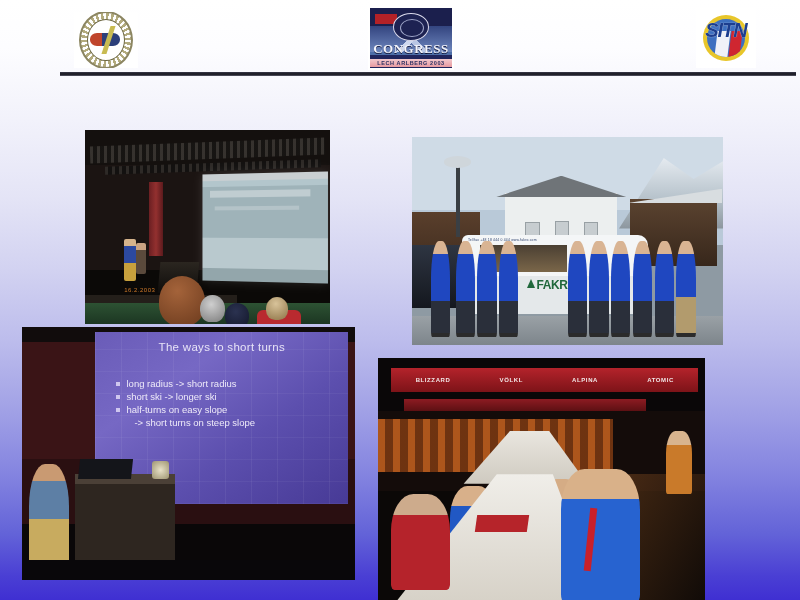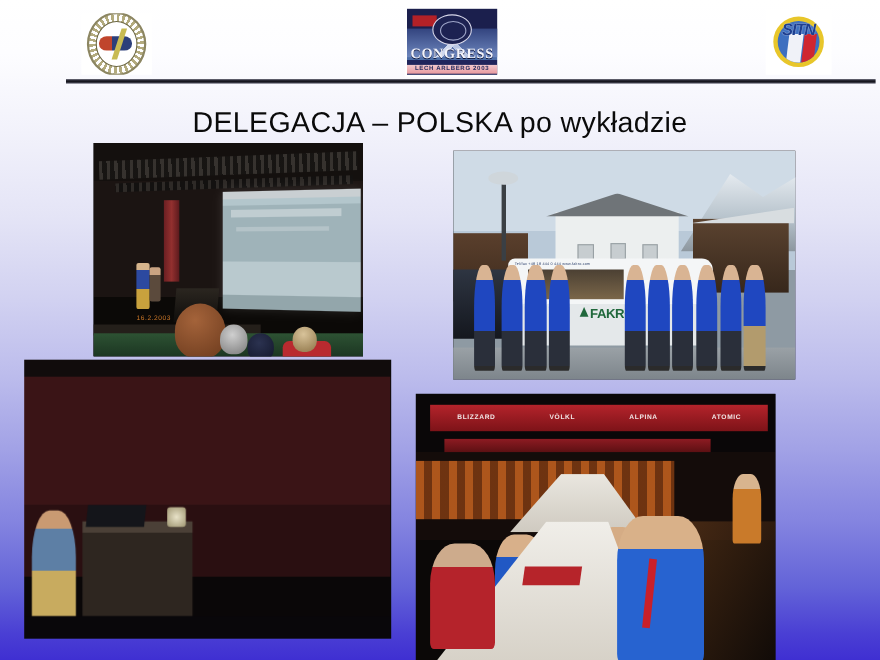--- a/index.html
+++ b/index.html
@@ -143,21 +143,21 @@
   }
   .sitn-red {
     position: absolute; right: 4px; bottom: 0;
     width: 11px; height: 26px;
     background: #cf2630;
     transform: skewX(-7deg);
   }
   .sitn-text {
     position: absolute; left: 0; top: 11px; width: 100%;
     text-align: center;
-    font-weight: bold; font-size: 15px;
+    font-weight: bold; font-size: 20px;
     font-style: italic;
     letter-spacing: -1px;
     color: #1d3e8f;
     text-shadow: 0 0 1px #ffffff;
   }
 
   .rule {
     position: absolute; left: 60px; top: 72px;
     width: 736px; height: 4px;
     background: linear-gradient(to bottom,#3b3b4a,#14141c 55%,#5a5a6a);
@@ -542,21 +542,20 @@
           <div class="sitn-white"></div>
           <div class="sitn-red"></div>
         </div>
       </div>
       <div class="sitn-text">SITN</div>
     </div>
 
     <div class="rule"></div>
   </div>
 
-  <div id="slide-title">DELEGACJA – POLSKA po wykładzie</div>
 
   <div class="photo" id="photo-hall">
     <div class="hall-bg"></div>
     <div class="hall-truss"></div>
     <div class="hall-truss2"></div>
     <div class="hall-curtain"></div>
     <div class="hall-screen"></div>
     <div class="hall-speaker"></div>
     <div class="hall-speaker2"></div>
     <div class="hall-table"></div>
@@ -594,20 +593,30 @@
     <div class="person" style="left:50%"></div>
     <div class="person" style="left:57%"></div>
     <div class="person" style="left:64%"></div>
     <div class="person" style="left:71%"></div>
     <div class="person" style="left:78%"></div>
     <div class="person" style="left:85%;background:linear-gradient(to bottom,#d9b493 0 14%,#1f47c0 14% 58%,#b29b6d 58% 96%,#2b2b2b 96% 100%)"></div>
   </div>
 
   <div class="photo" id="photo-slide">
     <div class="ps-room"></div>
+    <div class="ps-screen">
+      <div class="ps-grid"></div>
+      <div class="ps-heading">The ways to short turns</div>
+      <div class="ps-list">
+        <div class="ps-li">long radius -&gt; short radius</div>
+        <div class="ps-li">short ski -&gt; longer ski</div>
+        <div class="ps-li">half-turns on easy slope</div>
+        <div class="ps-li cont">   -&gt; short turns on steep slope</div>
+      </div>
+    </div>
     <div class="ps-lectern"></div>
     <div class="ps-laptop"></div>
     <div class="ps-lamp"></div>
     <div class="ps-presenter"></div>
     <div class="ps-floor"></div>
   </div>
 
   <div class="photo" id="photo-banquet">
     <div class="bq-bg"></div>
     <div class="bq-banner">

